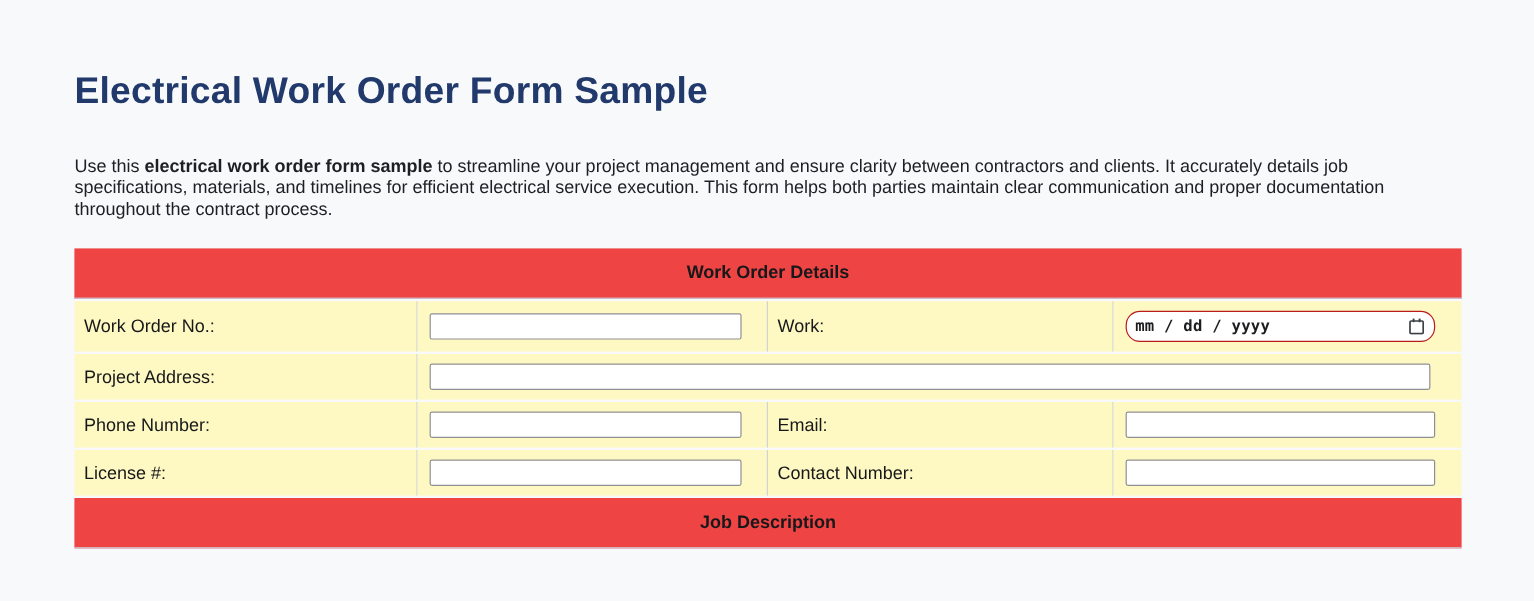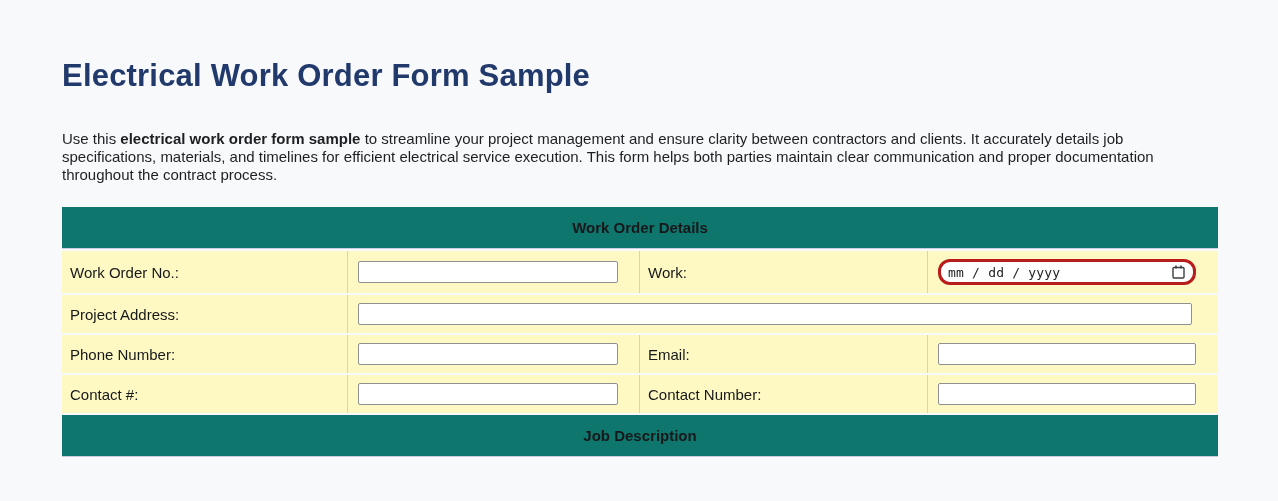--- a/index.html
+++ b/index.html
@@ -39,21 +39,21 @@
     border-collapse: separate;
     border-spacing: 0 2px;
   }
   td {
     background: #fef9c3;
     font-size: 15px;
     color: #17181a;
     vertical-align: middle;
   }
   td.section-header {
-    background: #0f766e;
+    background: #ef4444;
     border-bottom: 1px solid #c9cfdc;
     text-align: center;
     font-weight: bold;
     height: 42px;
     padding: 2px 0;
   }
   td.label-cell {
     padding: 8px 8px;
     height: 38px;
   }
@@ -73,28 +73,29 @@
     font-size: 13px;
     color: #202124;
     outline: none;
     display: block;
   }
   input.text-input.narrow { width: 258px; }
   input.text-input.long { width: 834px; }
   .date-box {
     width: 258px;
     height: 26px;
-    border: 3px solid #b91c1c;
+    border: 1px solid #b91c1c;
     border-radius: 12px;
     background: #ffffff;
     display: flex;
     align-items: center;
     justify-content: space-between;
     padding: 0 8px 0 7px;
     cursor: default;
+    font-weight: bold;
   }
   .date-text {
     font-family: "DejaVu Sans Mono", monospace;
     font-size: 13px;
     color: #1c1d1f;
     letter-spacing: 0.2px;
     white-space: nowrap;
   }
   .cal-icon { display: block; }
 </style>
@@ -153,21 +154,21 @@
       </td>
       <td class="label-cell vline">Email:</td>
       <td class="input-cell">
         <input type="text" class="text-input narrow" value="" style="">
       </td>
     </tr>
 
 
 
     <tr>
-      <td class="label-cell vline">Contact #:</td>
+      <td class="label-cell vline">License #:</td>
       <td class="input-cell vline">
         <input type="text" class="text-input" value="" style="">
       </td>
       <td class="label-cell vline">Contact Number:</td>
       <td class="input-cell">
         <input type="text" class="text-input narrow" value="" style="">
       </td>
     </tr>
 
     <tr>

